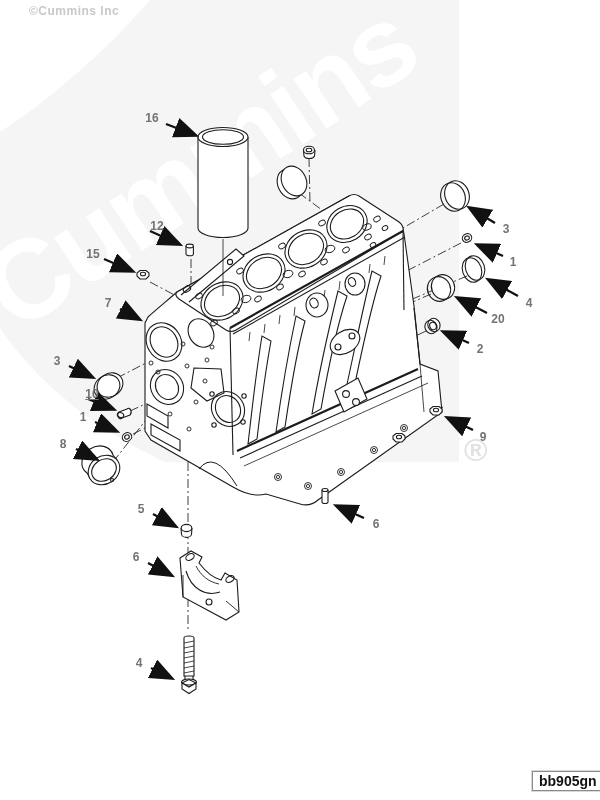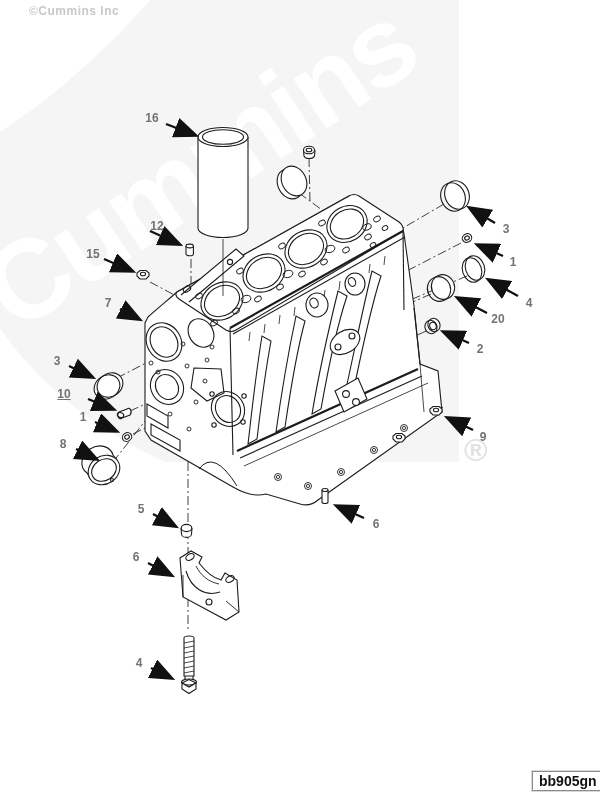--- a/index.html
+++ b/index.html
@@ -333,21 +333,21 @@
 </svg>
 
 <div id="copyright">©Cummins Inc</div>
 <div id="regmark">®</div>
 <div id="callouts">
       <div class="callout" style="left: 152px; top: 118px;">16</div>
       <div class="callout" style="left: 138px; top: 226px; margin-left: 19px;">12</div>
       <div class="callout" style="left: 93px; top: 254px;">15</div>
       <div class="callout" style="left: 108px; top: 303px;">7</div>
       <div class="callout" style="left: 57px; top: 361px;">3</div>
-      <div class="callout" style="left: 64px; top: 394px; text-decoration: underline;">10</div>
+      <div class="callout" style="left: 92px; top: 394px; text-decoration: underline;">10</div>
       <div class="callout" style="left: 83px; top: 417px;">1</div>
       <div class="callout" style="left: 63px; top: 444px;">8</div>
       <div class="callout" style="left: 141px; top: 509px;">5</div>
       <div class="callout" style="left: 136px; top: 557px;">6</div>
       <div class="callout" style="left: 139px; top: 663px;">4</div>
       <div class="callout" style="left: 506px; top: 229px;">3</div>
       <div class="callout" style="left: 513px; top: 262px;">1</div>
       <div class="callout" style="left: 529px; top: 303px;">4</div>
       <div class="callout" style="left: 498px; top: 319px;">20</div>
       <div class="callout" style="left: 480px; top: 349px;">2</div>

